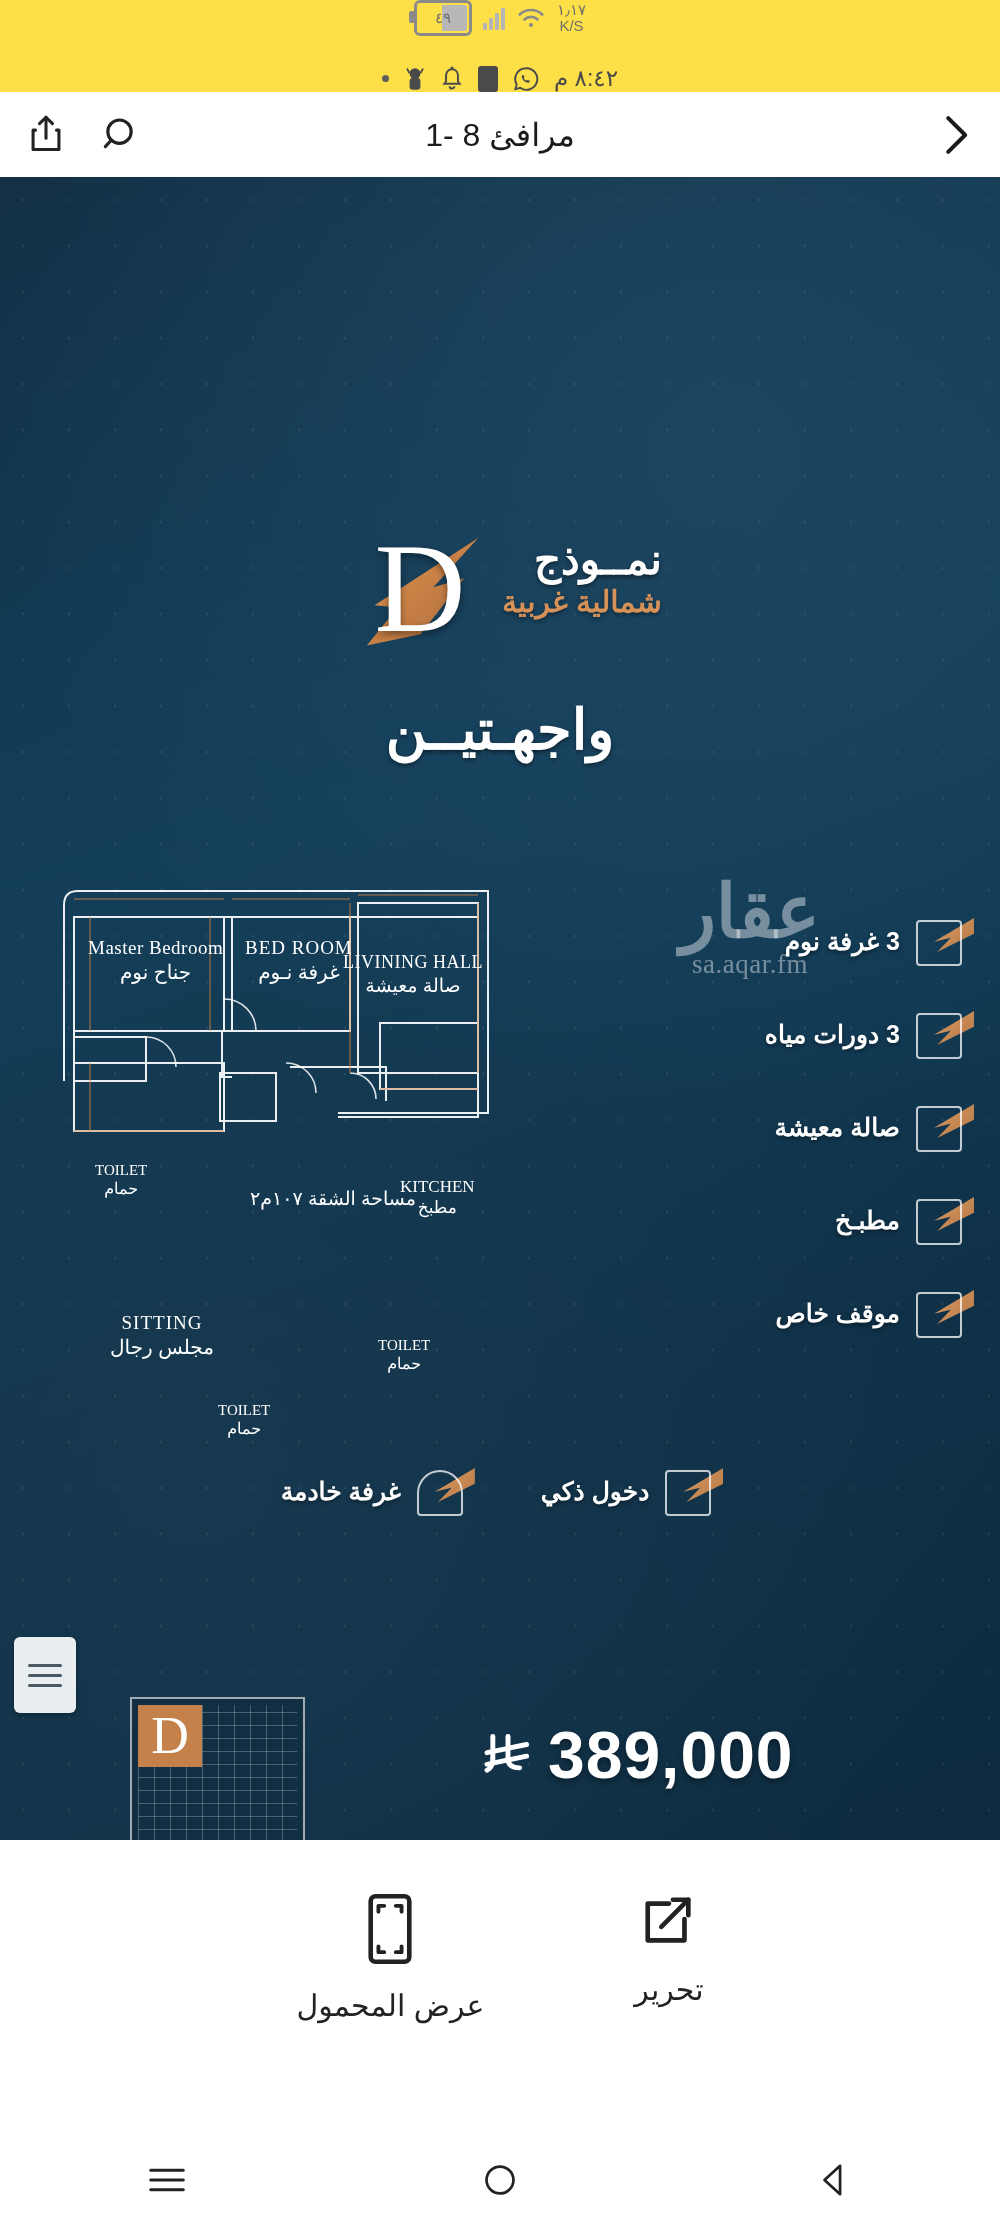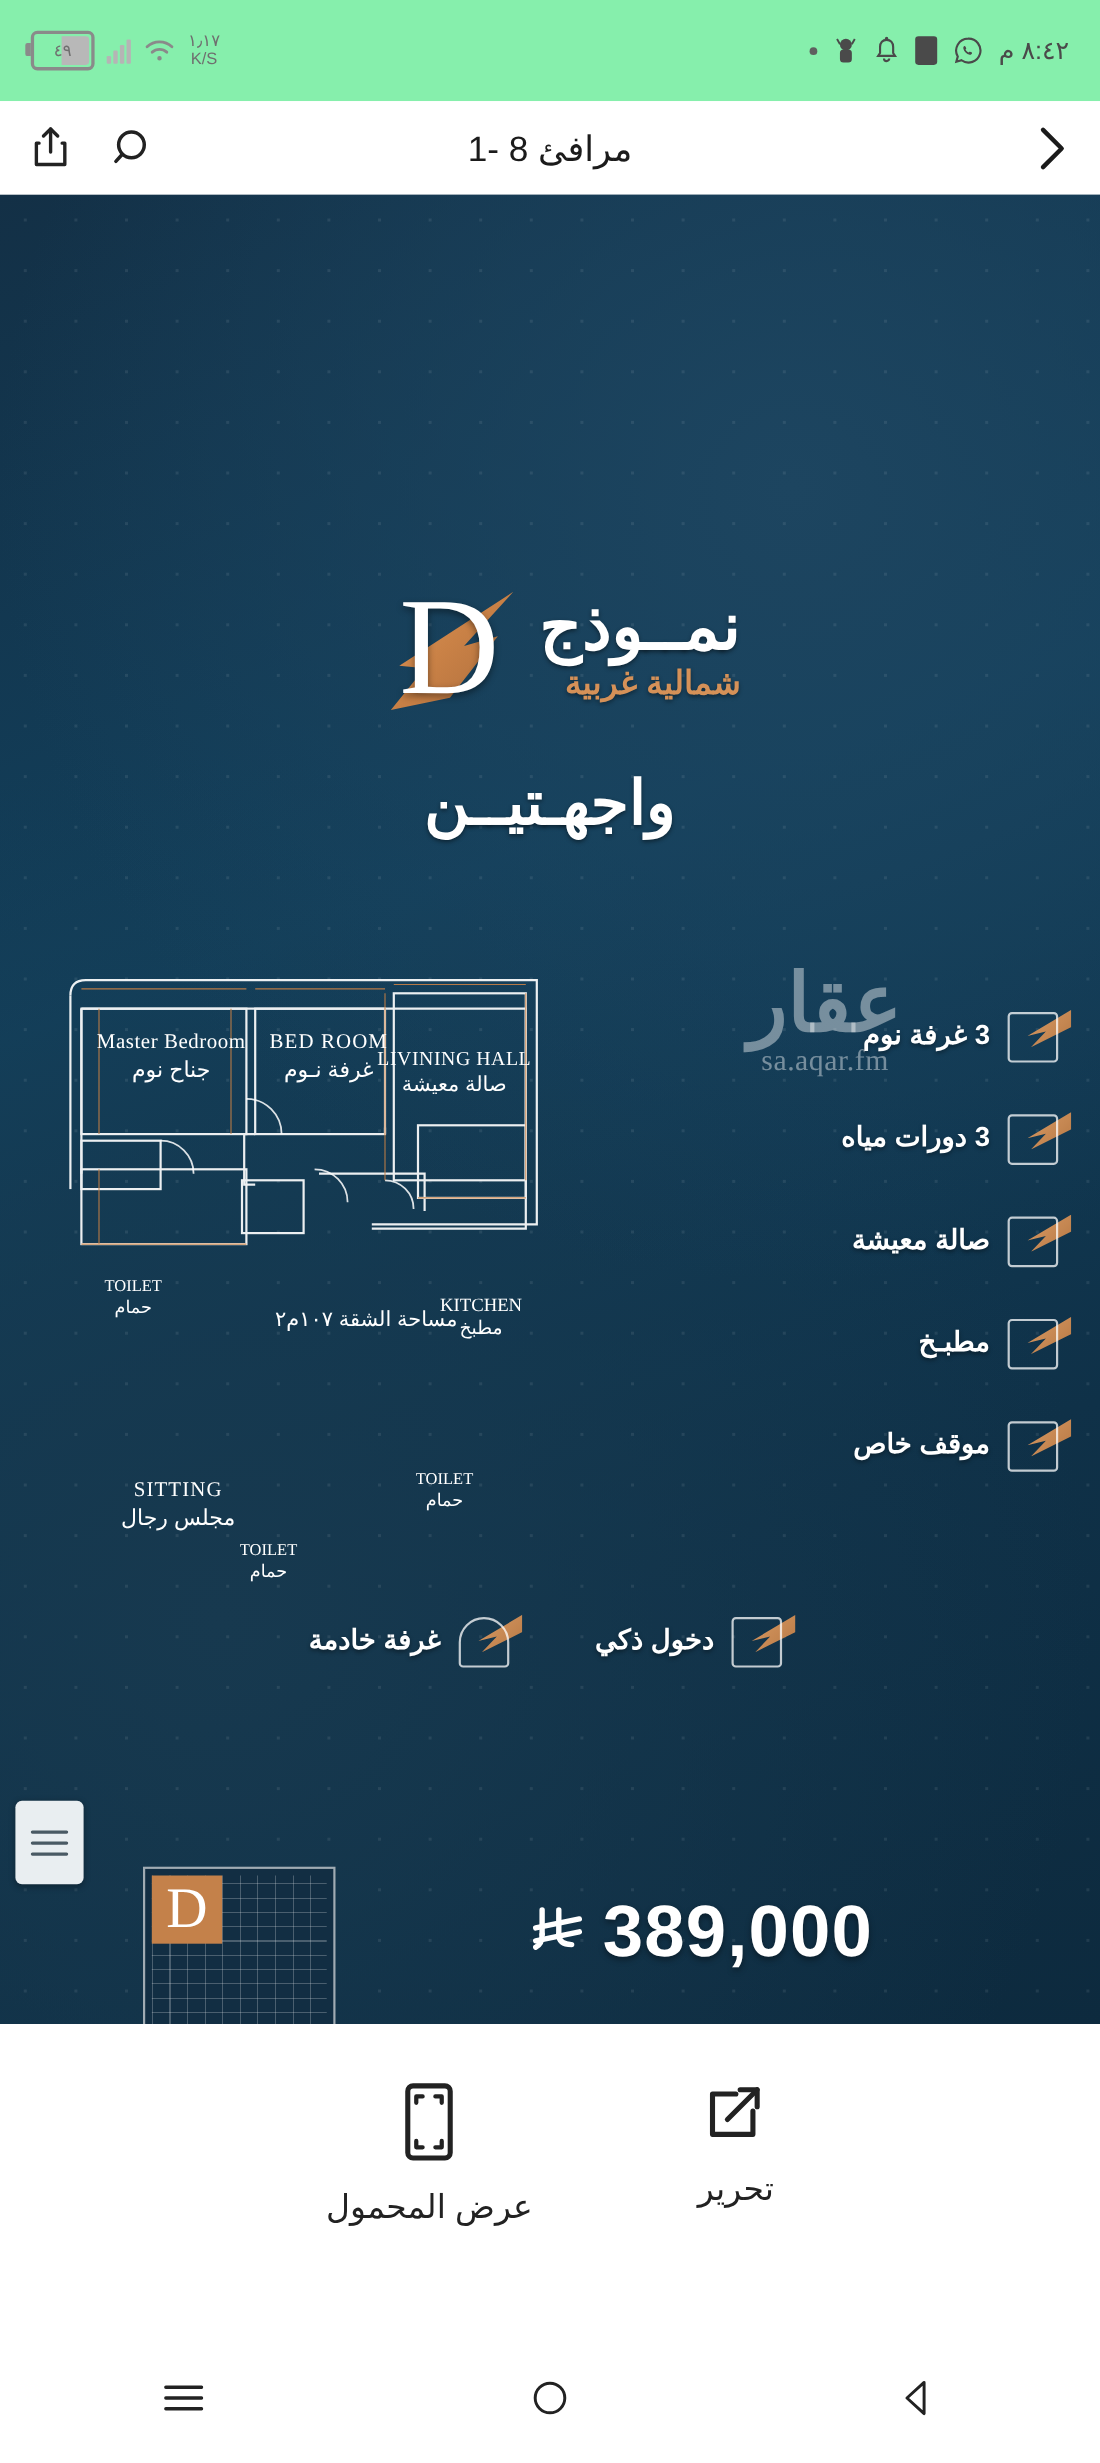--- a/index.html
+++ b/index.html
@@ -9,21 +9,21 @@
     font-family:"Liberation Sans", sans-serif;
     overflow:hidden;
     position:relative;
   }
   
   .statusbar{
     height:92px;width:100%;
     display:flex;align-items:center;
     justify-content:space-between;
     padding:0 28px;box-sizing:border-box;
-    background:#86efac;color:#5b5b5b;
+    background:#fde047;color:#5b5b5b;flex-direction:column;
   }
   .sb-left{display:flex;align-items:center;gap:11px;}
   .sb-right{display:flex;align-items:center;gap:15px;}
   .battery{
     width:52px;height:30px;border:3px solid #8a8a8a;border-radius:6px;
     position:relative;display:flex;align-items:center;justify-content:center;
   }
   .battery:after{
     content:"";position:absolute;left:-8px;top:8px;width:5px;height:12px;
     background:#8a8a8a;border-radius:2px 0 0 2px;
@@ -71,21 +71,21 @@
   }
   .poster > *{position:relative;}
 
   
   .titleblock{
     position:absolute;top:355px;left:0;right:0;
     display:flex;justify-content:center;align-items:flex-start;direction:rtl;
   }
   .tb-model{margin-top:6px;text-align:right;}
   .tb-model .m1{
-    font-size:60px;font-weight:bold;color:#ffffff;letter-spacing:1px;
+    font-size:42px;font-weight:bold;color:#ffffff;letter-spacing:1px;
     text-shadow:0 2px 4px rgba(0,0,0,.45);line-height:1.05;
   }
   .tb-model .m2{
     font-size:30px;font-weight:bold;color:#d59158;letter-spacing:2px;margin-top:2px;
     text-shadow:0 2px 4px rgba(0,0,0,.4);
   }
   .logoD{position:relative;width:140px;height:125px;margin:0 12px;}
   .logoD .swoosh{
     position:absolute;left:4px;top:6px;width:128px;height:112px;
     background:linear-gradient(135deg,#e09a5a 0%,#c98146 48%,#a96b3c 100%);
@@ -350,21 +350,21 @@
   </div>
   <div style="position:absolute;left:378px;top:1160px;text-align:center;color:#fff;">
     <div style="font-family:'Liberation Serif',serif;font-size:15px;">TOILET</div>
     <div style="font-size:16px;direction:rtl;">حمام</div>
   </div>
   <div style="position:absolute;left:218px;top:1225px;text-align:center;color:#fff;">
     <div style="font-family:'Liberation Serif',serif;font-size:15px;">TOILET</div>
     <div style="font-size:16px;direction:rtl;">حمام</div>
   </div>
   <div style="position:absolute;left:110px;top:1135px;text-align:center;color:#fff;">
-    <div style="font-family:'Liberation Serif',serif;font-size:19px;letter-spacing:1px;margin-top:32px;">SITTING</div>
+    <div style="font-family:'Liberation Serif',serif;font-size:19px;letter-spacing:1px;">SITTING</div>
     <div style="font-size:20px;direction:rtl;margin-top:1px;">مجلس رجال</div>
   </div>
   <div style="position:absolute;left:250px;top:1010px;color:#fff;font-size:19px;direction:rtl;">مساحة الشقة ١٠٧م٢</div>
 
   <div class="feature-list">
     <div class="feature">
       <span class="ficon">
           <span class="blade"></span>
           <span class="glyph"></span>
         </span>

